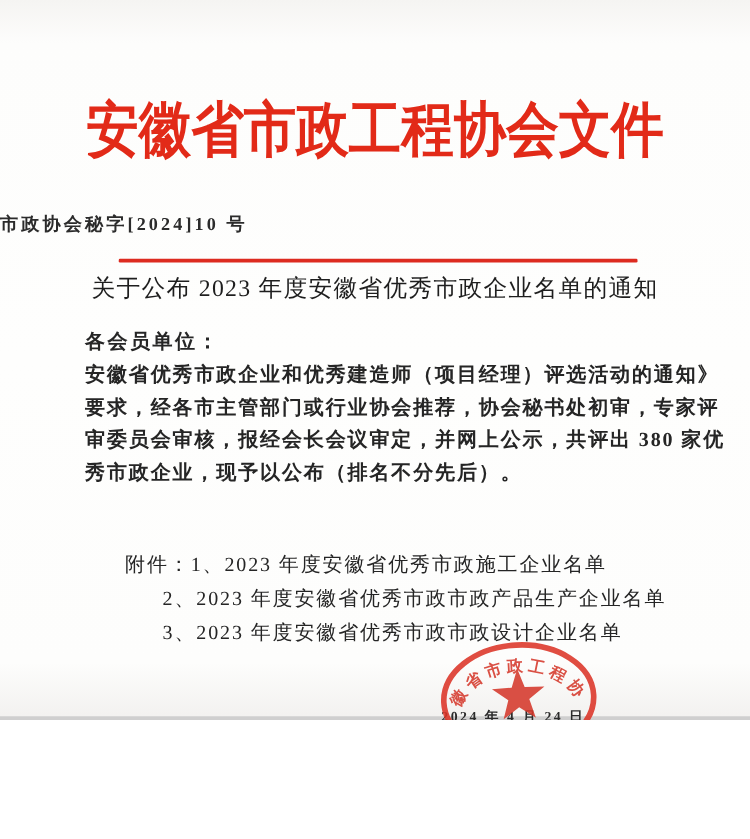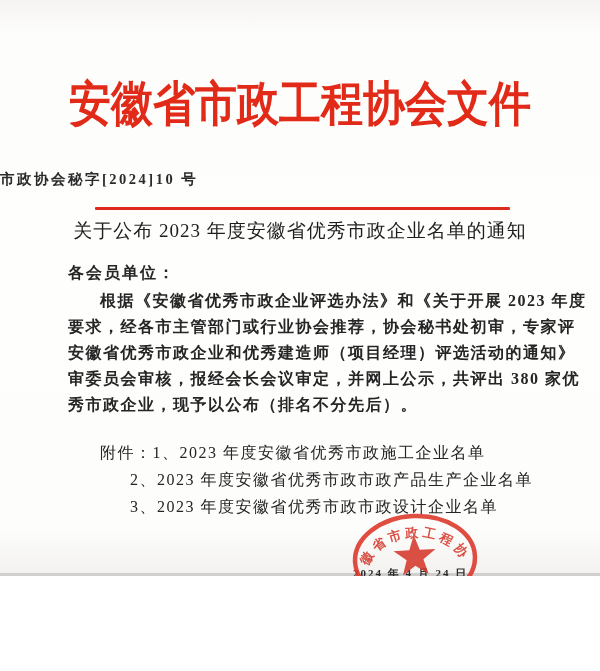--- a/index.html
+++ b/index.html
@@ -133,23 +133,22 @@
 
   <div class="doc-number">市政协会秘字[2024]10 号</div>
 
   <div class="red-rule"></div>
 
   <h2 class="notice-title">关于公布 2023 年度安徽省优秀市政企业名单的通知</h2>
 
   <div class="salutation">各会员单位：</div>
 
   <div class="body-text">
-    <div class="line indent">根据《安徽省优秀市政企业评选办法》和《关于开展 2023 年度</div>
+    <div class="line">安徽省优秀市政企业和优秀建造师（项目经理）评选活动的通知》</div>
     <div class="line">要求，经各市主管部门或行业协会推荐，协会秘书处初审，专家评</div>
-    <div class="line">安徽省优秀市政企业和优秀建造师（项目经理）评选活动的通知》</div>
     <div class="line">审委员会审核，报经会长会议审定，并网上公示，共评出 380 家优</div>
     <div class="line">秀市政企业，现予以公布（排名不分先后）。</div>
   </div>
 
   <div class="attachments">
     <div class="att-line"><span>附件：</span><span>1、2023 年度安徽省优秀市政施工企业名单</span></div>
     <div class="att-line hang">2、2023 年度安徽省优秀市政市政产品生产企业名单</div>
     <div class="att-line hang">3、2023 年度安徽省优秀市政市政设计企业名单</div>
   </div>
 

